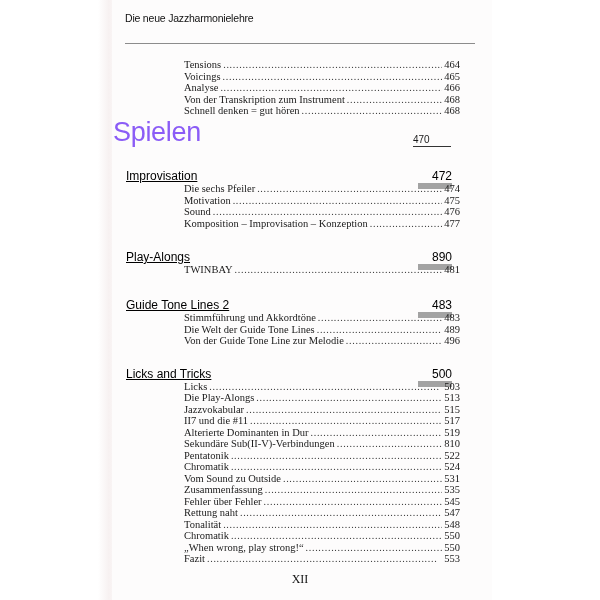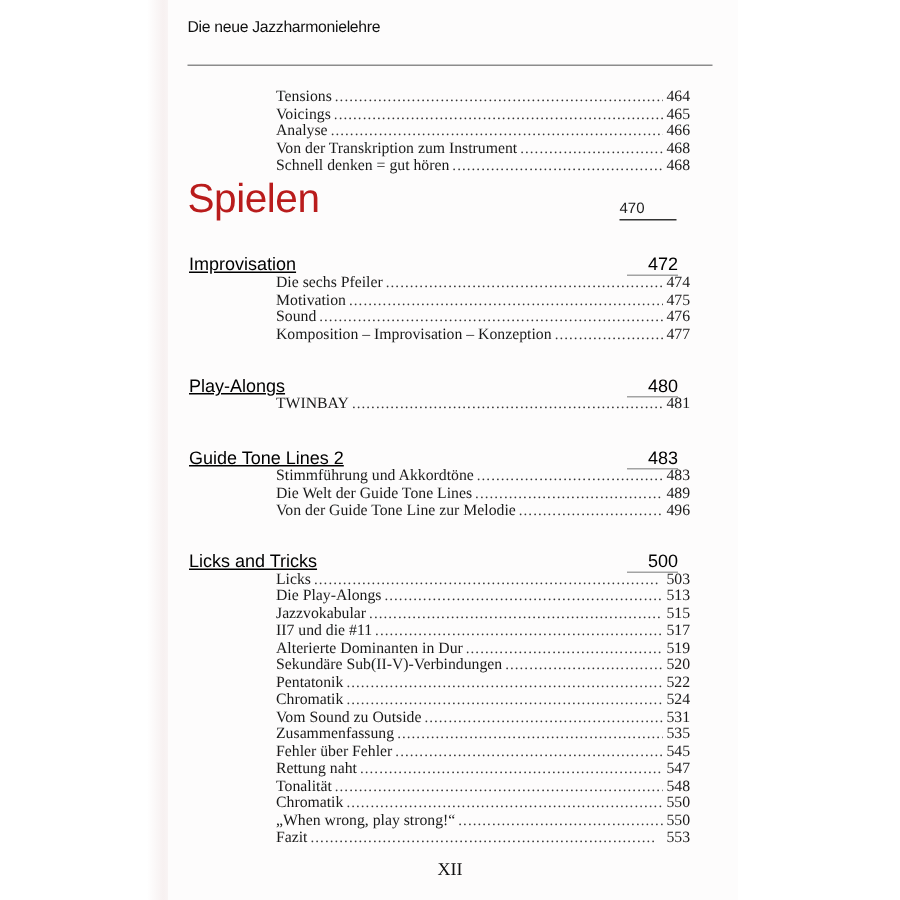--- a/index.html
+++ b/index.html
@@ -33,38 +33,38 @@
   .entry .leader {
     flex: 1 1 auto; overflow: hidden; margin: 0 2px;
     color: #333; letter-spacing: 1.6px; font-size: 10px;
   }
   .entry .leader::after {
     content: ". . . . . . . . . . . . . . . . . . . . . . . . . . . . . . . . . . . . . . . . . . . . . . . . . . . . . . . . . . . . . . . . . . . . . . . .";
     letter-spacing: -0.9px;
   }
   .entry .page-no { flex: 0 0 auto; text-align: right; min-width: 16px; }
   .part-title {
-    position: absolute; left: 125px; top: 117px;
+    position: absolute; left: 113px; top: 117px;
     font-family: "Liberation Sans", sans-serif; font-size: 27px;
-    color: #b91c1c; letter-spacing: -0.3px;
+    color: #8b5cf6; letter-spacing: -0.3px;
   }
   .part-page {
     position: absolute; left: 413px; top: 133px; width: 38px;
     font-family: "Liberation Sans", sans-serif; font-size: 10px;
     border-bottom: 1px solid #333; line-height: 13px;
   }
   .section-head {
     position: absolute; left: 126px;
     font-family: "Liberation Sans", sans-serif; font-size: 12px;
     text-decoration: underline; color: #000; line-height: 14px;
   }
   .section-page {
     position: absolute; left: 418px; width: 34px; text-align: right;
     font-family: "Liberation Sans", sans-serif; font-size: 12px;
-    border-bottom: 1px solid #a3a3a3; line-height: 13px; color: #000;
+    border-bottom: 6px solid #a3a3a3; line-height: 13px; color: #000;
   }
   .folio {
     position: absolute; left: 0; width: 600px; top: 572px; text-align: center;
     font-size: 12px; color: #111;
   }
 </style>
 </head>
 <body>
 
 <div class="page-shadow"></div>
@@ -120,21 +120,21 @@
     <span class="leader"></span>
     <span class="page-no">476</span>
   </div>
 <div class="entry" style="top:218px">
     <span class="label">Komposition – Improvisation – Konzeption</span>
     <span class="leader"></span>
     <span class="page-no">477</span>
   </div>
 
 <div class="section-head" style="top:250px">Play-Alongs</div>
-<div class="section-page" style="top:251px">480</div>
+<div class="section-page" style="top:251px">890</div>
 <div class="entry" style="top:264px">
     <span class="label">TWINBAY</span>
     <span class="leader"></span>
     <span class="page-no">481</span>
   </div>
 
 <div class="section-head" style="top:298px">Guide Tone Lines 2</div>
 <div class="section-page" style="top:299px">483</div>
 <div class="entry" style="top:312px">
     <span class="label">Stimmführung und Akkordtöne</span>
@@ -175,21 +175,21 @@
     <span class="page-no">517</span>
   </div>
 <div class="entry" style="top:427px">
     <span class="label">Alterierte Dominanten in Dur</span>
     <span class="leader"></span>
     <span class="page-no">519</span>
   </div>
 <div class="entry" style="top:438px">
     <span class="label">Sekundäre Sub(II-V)-Verbindungen</span>
     <span class="leader"></span>
-    <span class="page-no">520</span>
+    <span class="page-no">810</span>
   </div>
 <div class="entry" style="top:450px">
     <span class="label">Pentatonik</span>
     <span class="leader"></span>
     <span class="page-no">522</span>
   </div>
 <div class="entry" style="top:461px">
     <span class="label">Chromatik</span>
     <span class="leader"></span>
     <span class="page-no">524</span>

